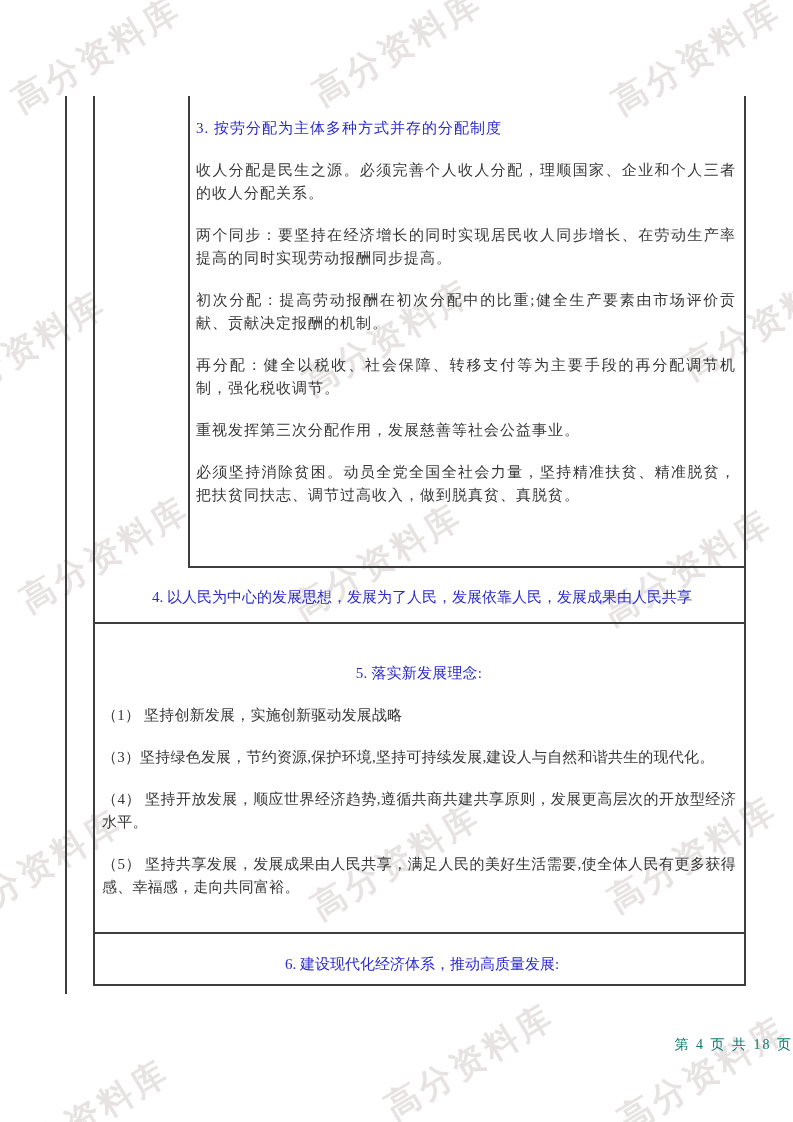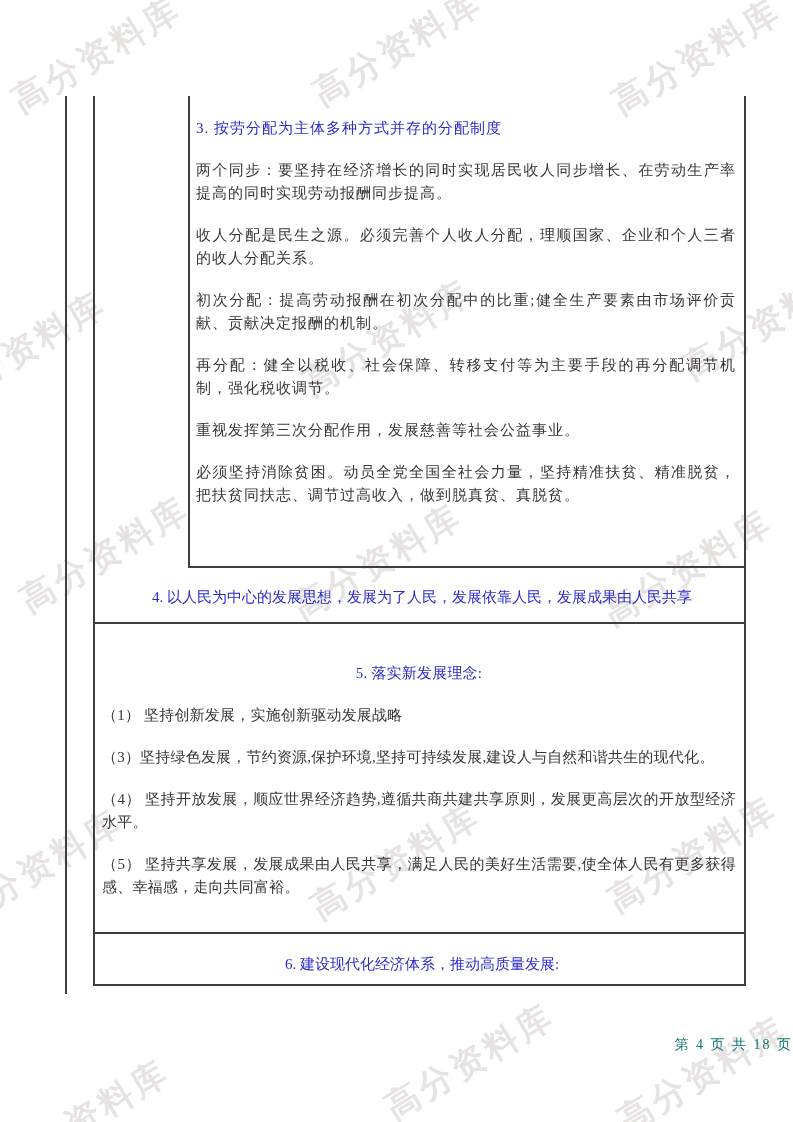--- a/index.html
+++ b/index.html
@@ -69,22 +69,22 @@
   <div class="vline" style="left:93px;  top:96px; height:890px;"></div>
   <div class="vline" style="left:188px; top:96px; height:472px;"></div>
   <div class="vline" style="left:744px; top:96px; height:890px;"></div>
   <div class="hline" style="left:188px; top:566px; width:558px;"></div>
   <div class="hline" style="left:93px;  top:622px; width:653px;"></div>
   <div class="hline" style="left:93px;  top:932px; width:653px;"></div>
   <div class="hline" style="left:93px;  top:984px; width:653px;"></div>
 
   <div class="txt content-cell">
     <p class="blue">3. 按劳分配为主体多种方式并存的分配制度</p>
+    <p>收人分配是民生之源。必须完善个人收人分配，理顺国家、企业和个人三者的收人分配关系。</p>
     <p>两个同步：要坚持在经济增长的同时实现居民收人同步增长、在劳动生产率提高的同时实现劳动报酬同步提高。</p>
-    <p>收人分配是民生之源。必须完善个人收人分配，理顺国家、企业和个人三者的收人分配关系。</p>
     <p>初次分配：提高劳动报酬在初次分配中的比重;健全生产要素由市场评价贡献、贡献决定报酬的机制。</p>
     <p>再分配：健全以税收、社会保障、转移支付等为主要手段的再分配调节机制，强化税收调节。</p>
     <p>重视发挥第三次分配作用，发展慈善等社会公益事业。</p>
     <p>必须坚持消除贫困。动员全党全国全社会力量，坚持精准扶贫、精准脱贫，把扶贫同扶志、调节过高收入，做到脱真贫、真脱贫。</p>
   </div>
 
   <div class="txt row-band row4-band">
     <p class="heading-line blue">4. 以人民为中心的发展思想，发展为了人民，发展依靠人民，发展成果由人民共享</p>
   </div>
 

